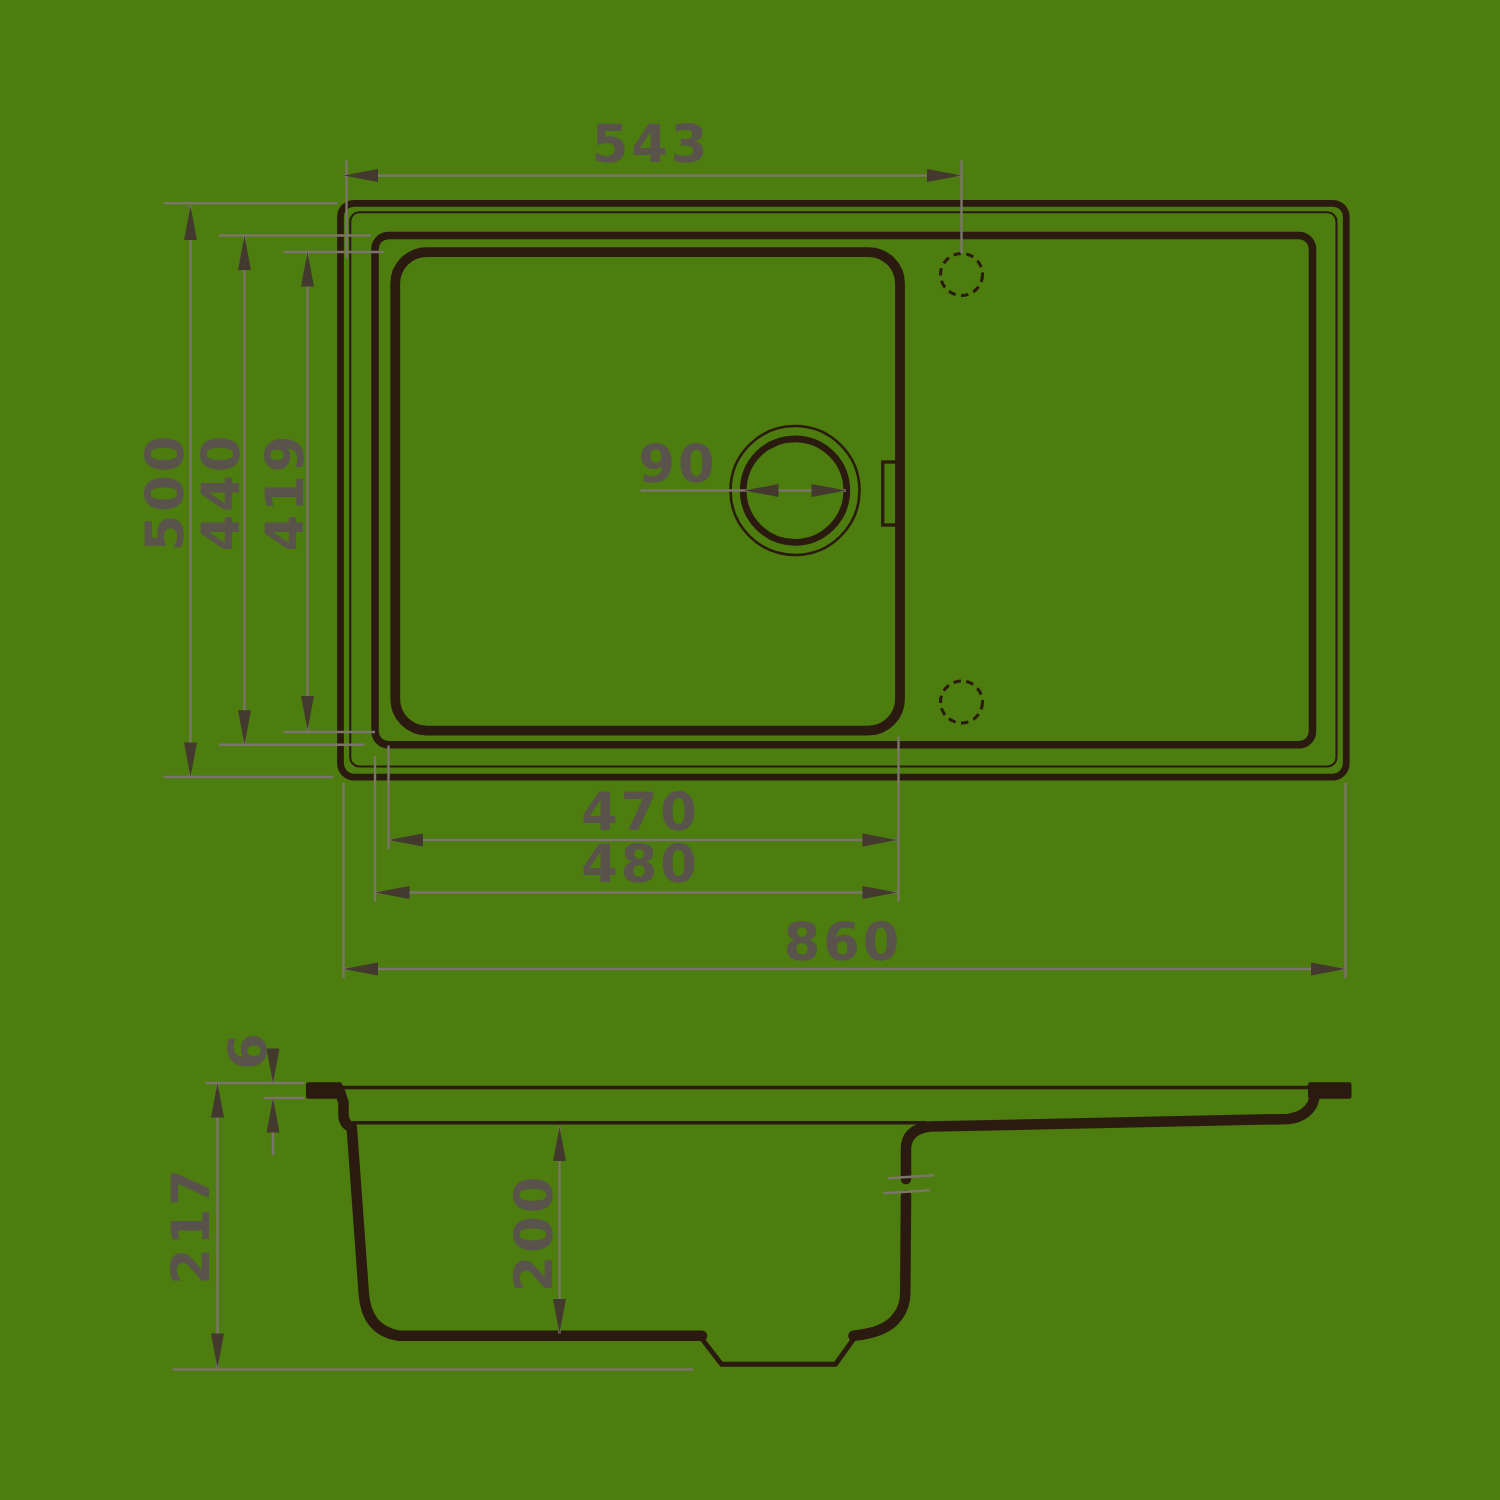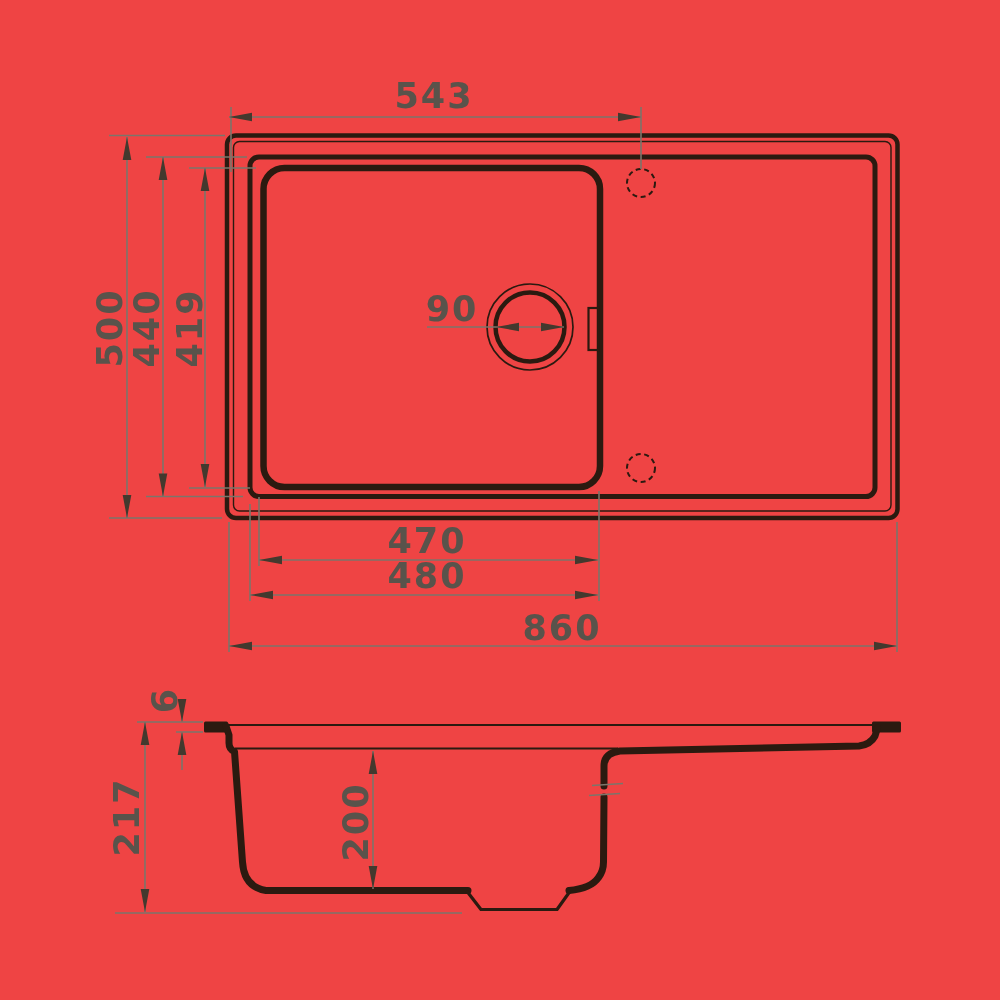--- a/index.html
+++ b/index.html
@@ -1,16 +1,16 @@
 <!DOCTYPE html>
 <html style="--outline: #2b1a10; --dimension: #7b756b; --arrow: #43392e; --label: #59534b;"><head>
 <meta charset="utf-8">
 <style>
   html,body{margin:0;padding:0;background:#ffffff;}
-  #stage{position:relative;width:1000px;height:1000px;background:#ef4444;overflow:hidden;}
+  #stage{position:relative;width:1000px;height:1000px;background:#4d7c0f;overflow:hidden;}
   svg{display:block;}
   .ol{stroke:var(--outline,#2b1a10);fill:none;}
   .fillol{fill:var(--outline,#2b1a10);stroke:none;}
   .dl{stroke:var(--dimension,#7b756b);stroke-width:1.6;fill:none;}
   .arr{fill:var(--arrow,#43392e);stroke:none;}
   .prof{stroke:var(--outline,#2b1a10);fill:none;stroke-linejoin:round;stroke-linecap:round;}
   text.dim{
     font-family:"DejaVu Sans","Liberation Sans",sans-serif;
     font-weight:bold;font-size:35px;letter-spacing:2px;
     fill:var(--label,#59534b);text-anchor:middle;

